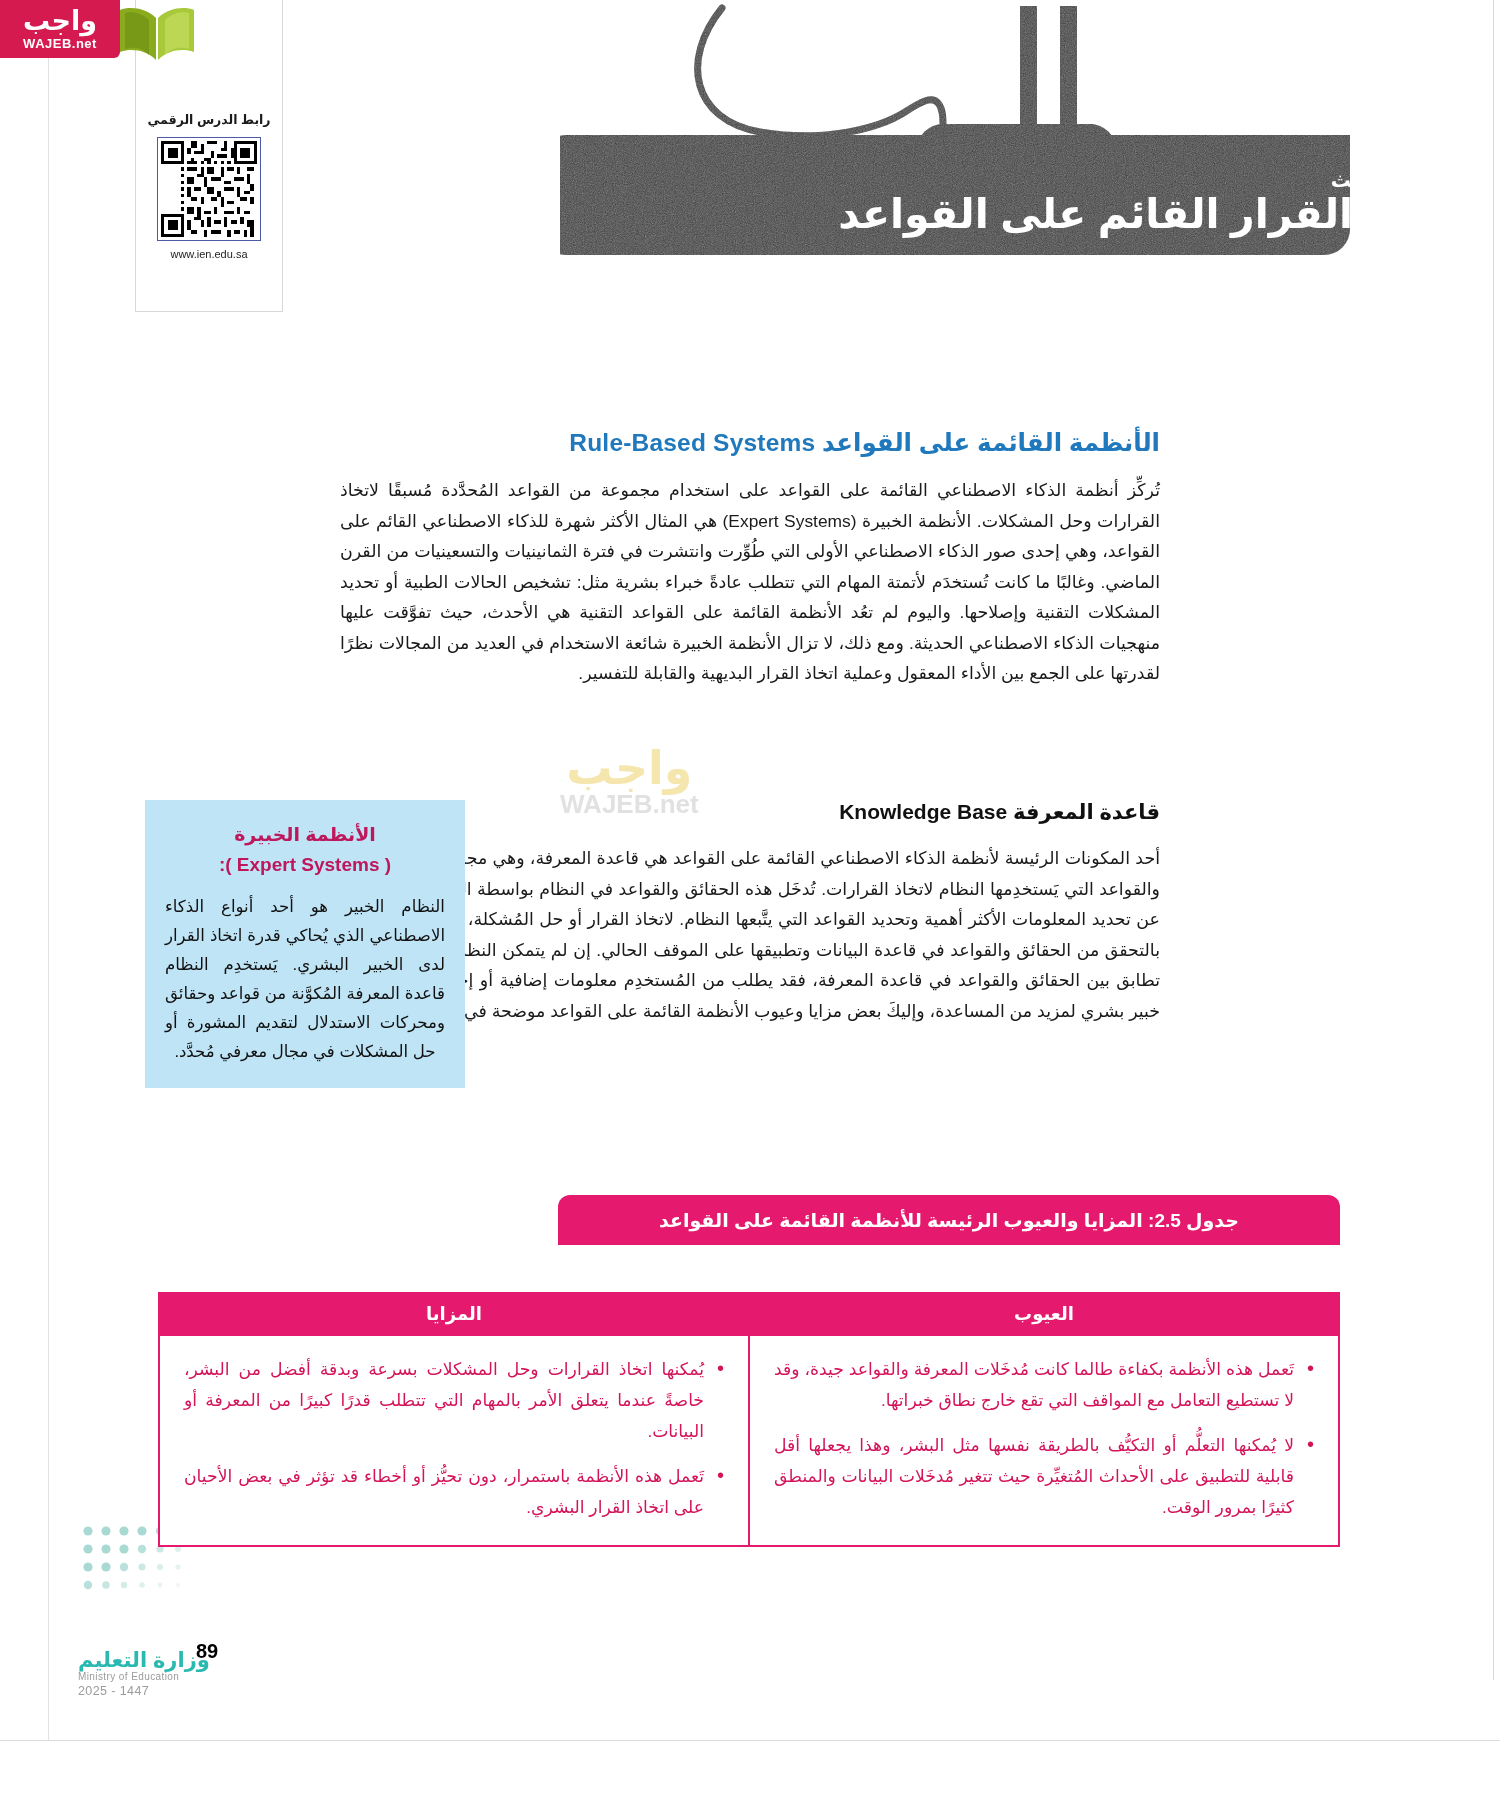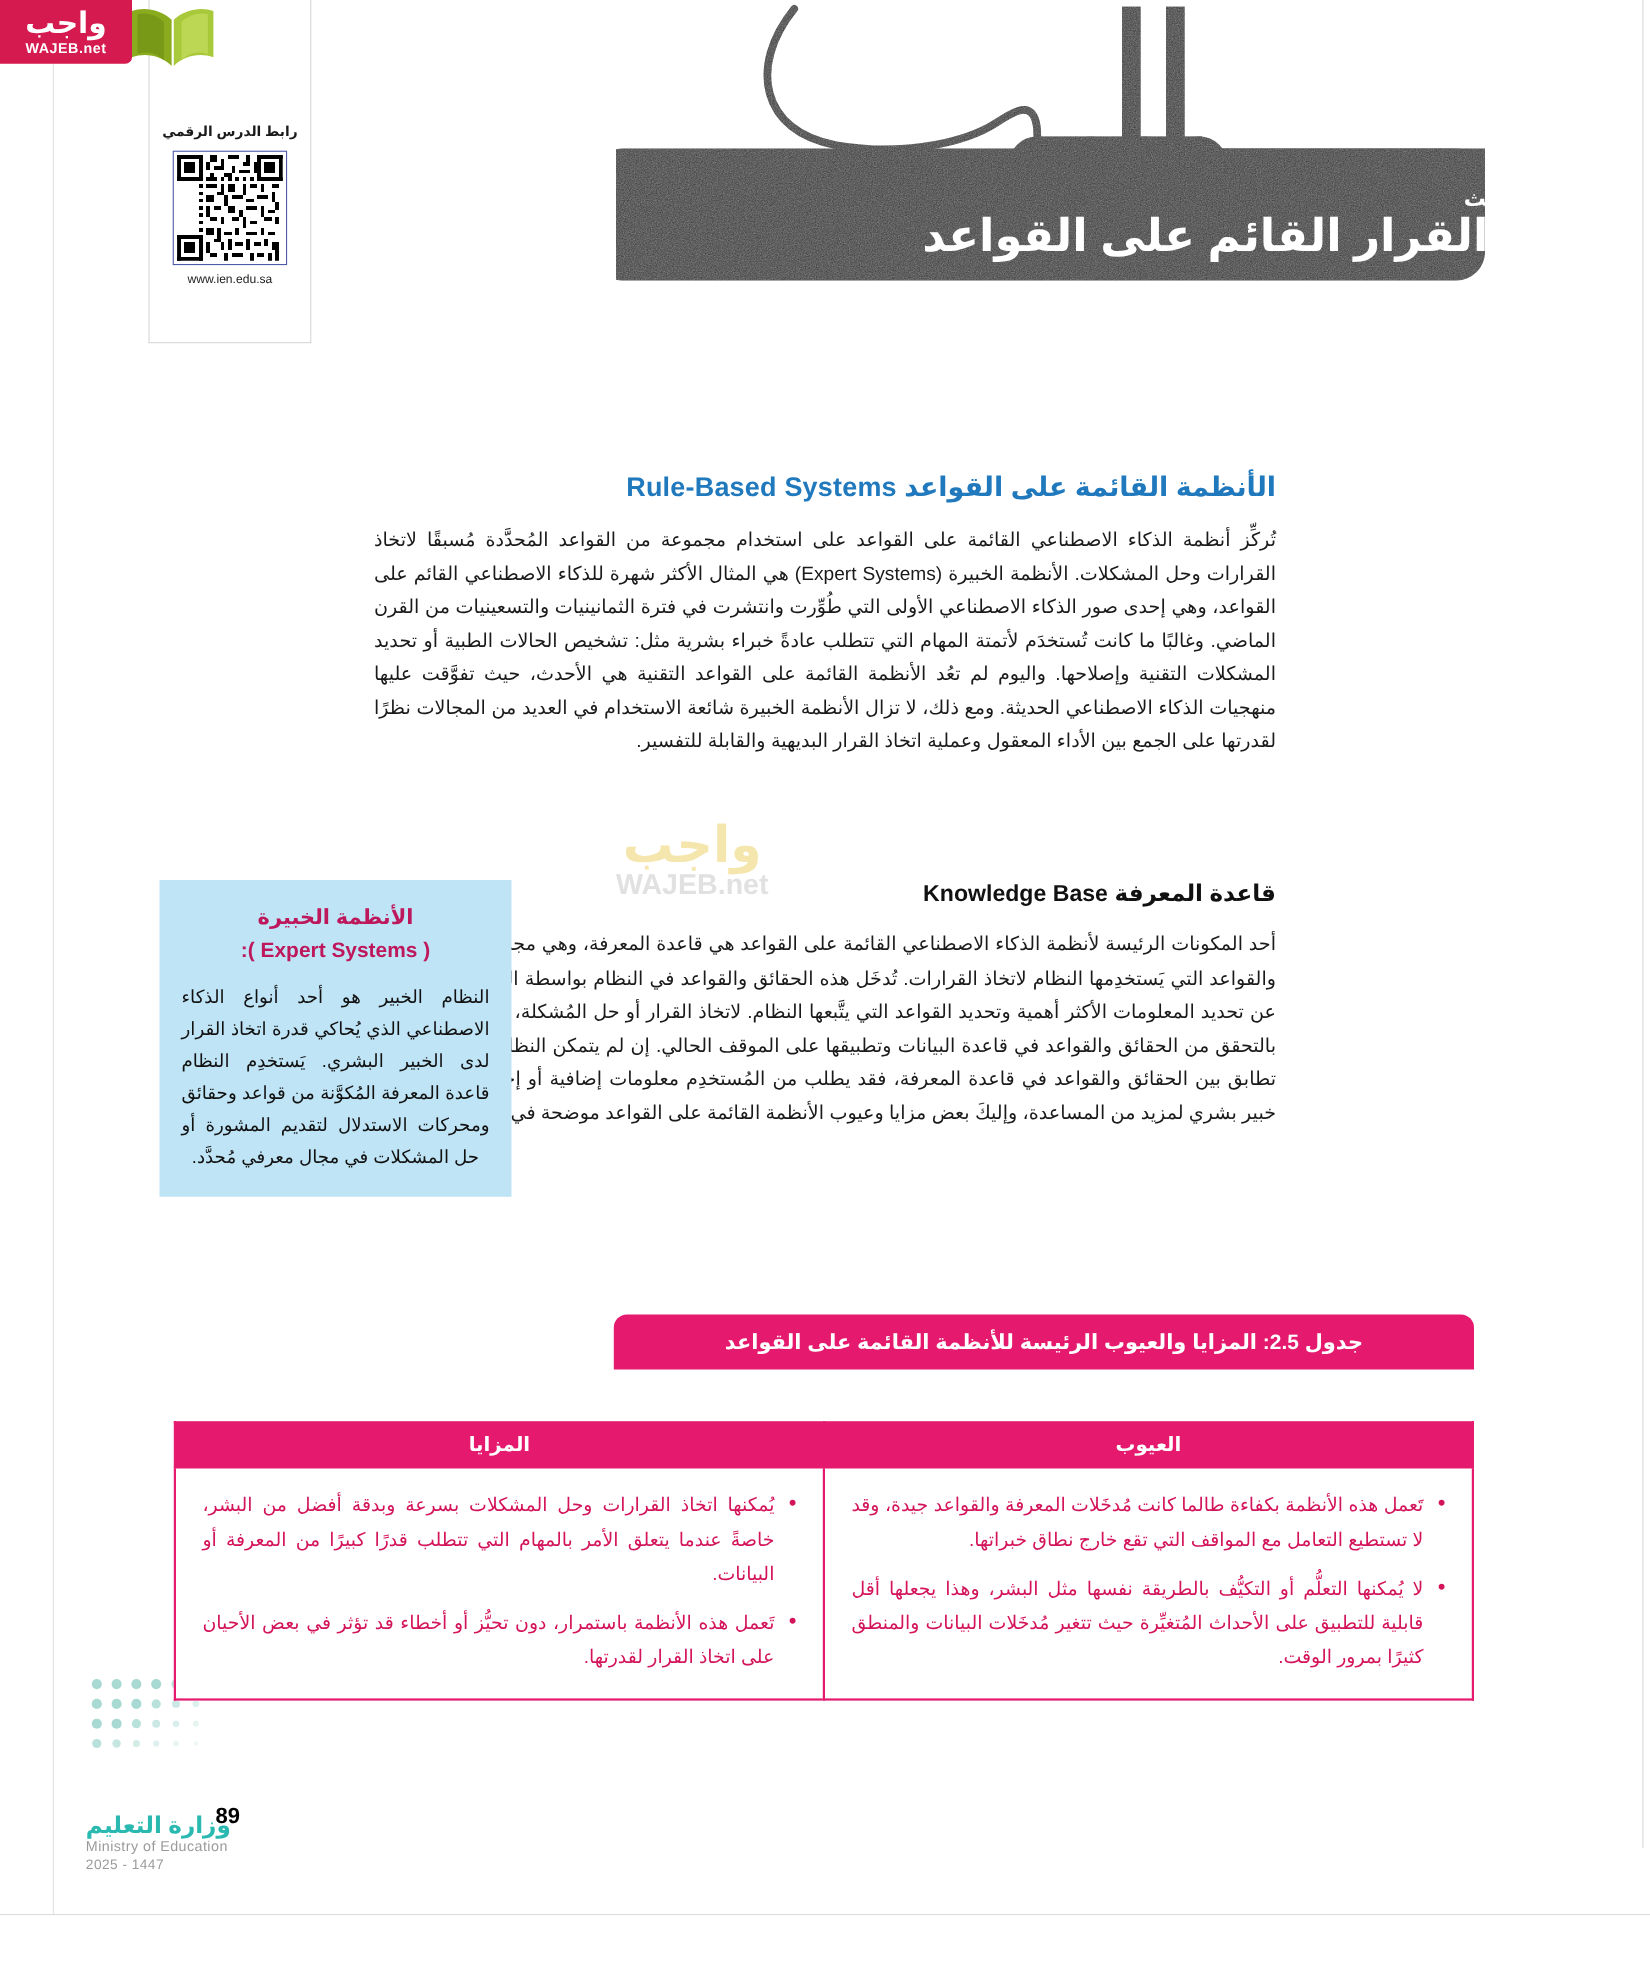--- a/index.html
+++ b/index.html
@@ -215,21 +215,21 @@
     line-height: 31px;
     color: #d4145a;
   }
 
   
   .dots { position: absolute; left: 82px; top: 1525px; z-index: 5; }
 
   
   .footer { position: absolute; left: 78px; top: 1648px; z-index: 20; }
   .moe-ar { color: #2ab9b0; font-size: 21px; font-weight: 700; letter-spacing: 1px; line-height: 1.1; }
-  .moe-en { color: #9b9b9b; font-size: 13px; direction: ltr; letter-spacing: .4px; }
+  .moe-en { color: #9b9b9b; font-size: 10px; direction: ltr; letter-spacing: .4px; }
   .moe-yr { color: #9b9b9b; font-size: 12.5px; direction: ltr; letter-spacing: .4px; margin-top: 2px;}
   .page-no {
     position: absolute;
     left: 196px; top: 1640px;
     color: #000000;
     font-size: 20px;
     font-weight: 800;
     z-index: 22;
   }
 
@@ -460,21 +460,21 @@
       <tr>
         <td>
           <ul>
             <li>تَعمل هذه الأنظمة بكفاءة طالما كانت مُدخَلات المعرفة والقواعد جيدة، وقد لا تستطيع التعامل مع المواقف التي تقع خارج نطاق خبراتها.</li>
             <li>لا يُمكنها التعلُّم أو التكيُّف بالطريقة نفسها مثل البشر، وهذا يجعلها أقل قابلية للتطبيق على الأحداث المُتغيِّرة حيث تتغير مُدخَلات البيانات والمنطق كثيرًا بمرور الوقت.</li>
           </ul>
         </td>
         <td>
           <ul>
             <li>يُمكنها اتخاذ القرارات وحل المشكلات بسرعة وبدقة أفضل من البشر، خاصةً عندما يتعلق الأمر بالمهام التي تتطلب قدرًا كبيرًا من المعرفة أو البيانات.</li>
-            <li>تَعمل هذه الأنظمة باستمرار، دون تحيُّز أو أخطاء قد تؤثر في بعض الأحيان على اتخاذ القرار لقدرتها.</li>
+            <li>تَعمل هذه الأنظمة باستمرار، دون تحيُّز أو أخطاء قد تؤثر في بعض الأحيان على اتخاذ القرار البشري.</li>
           </ul>
         </td>
       </tr>
     </tbody>
   </table>
 
   <div class="dots">
     <svg width="110" height="72" viewBox="0 0 110 72" xmlns="http://www.w3.org/2000/svg">
       <g fill="#a8d9d2">
         <circle cx="6" cy="6" r="4.6"></circle>

